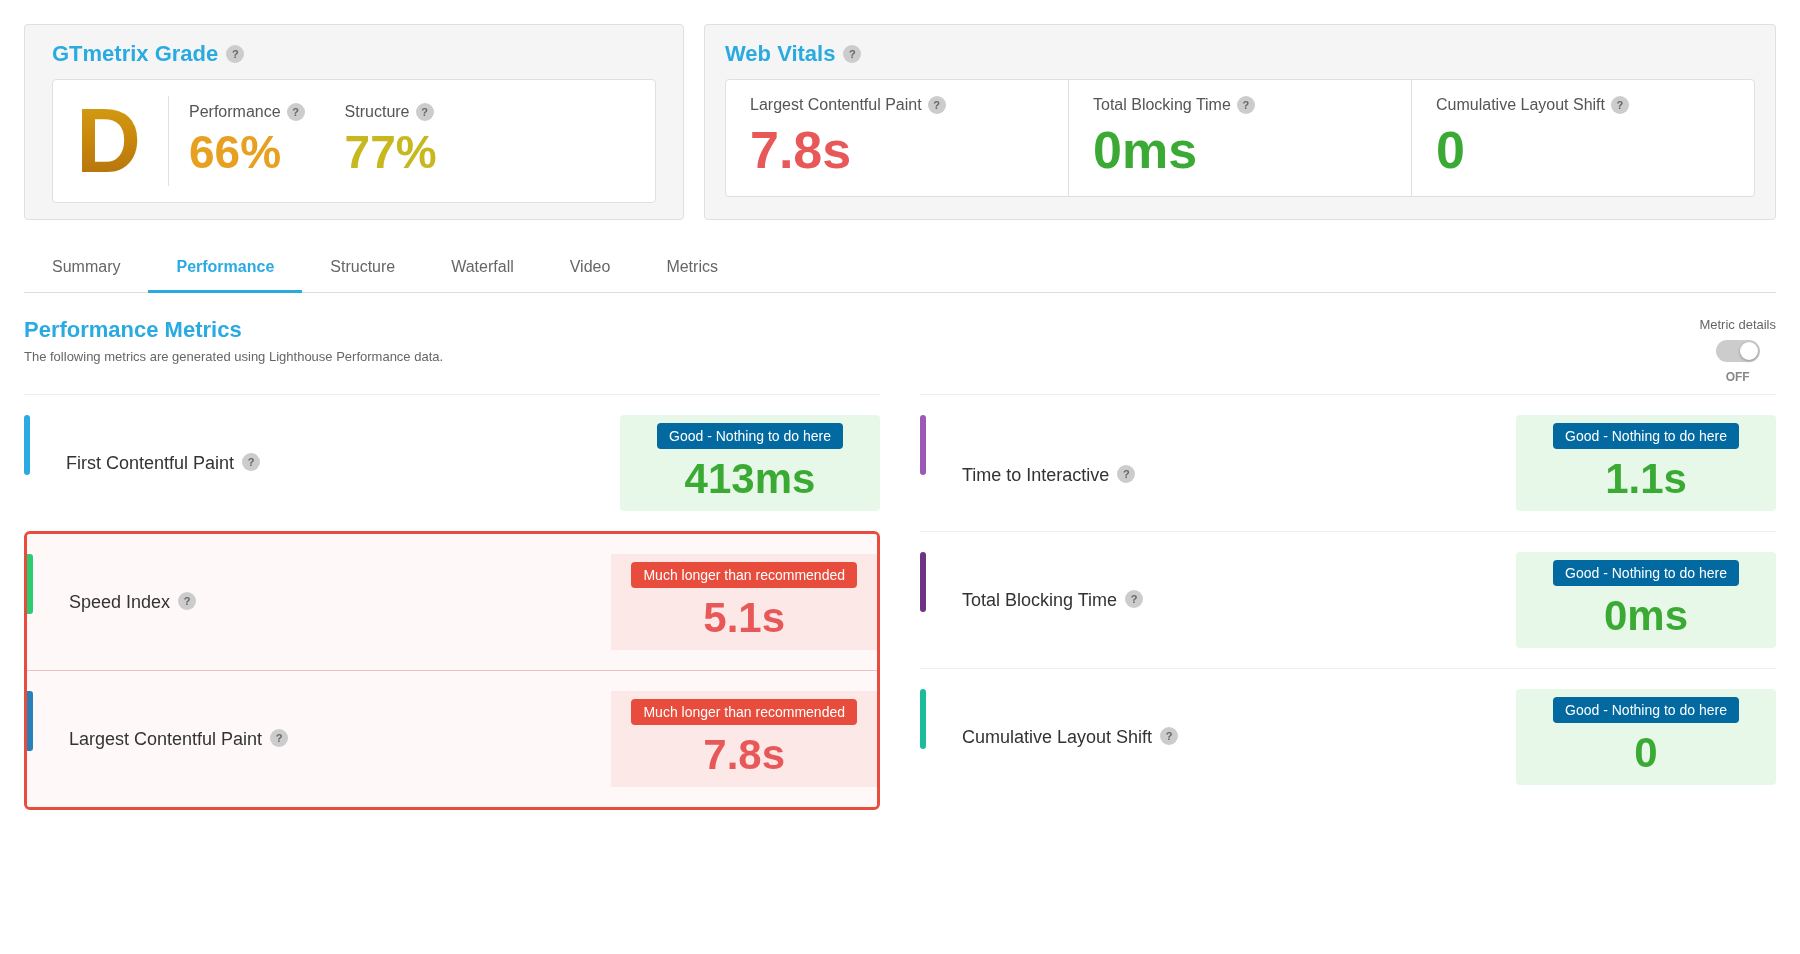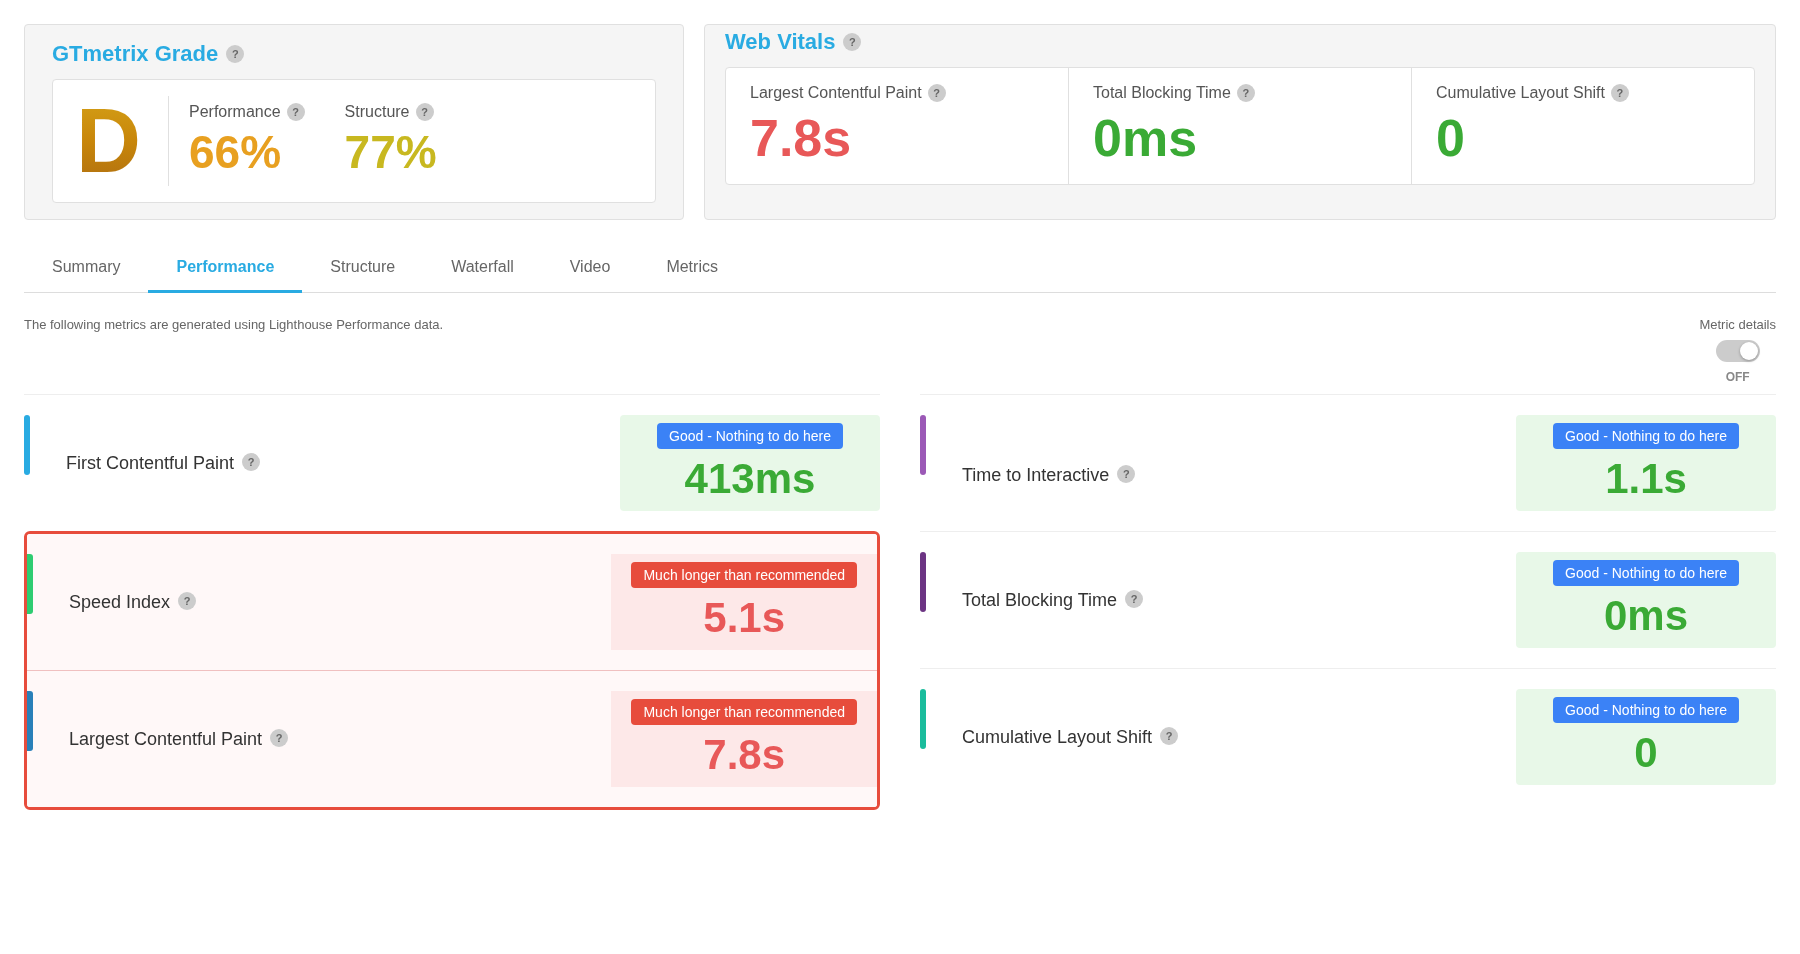--- a/index.html
+++ b/index.html
@@ -95,21 +95,21 @@
       font-size: 46px;
       font-weight: 600;
       color: #c8b820;
     }
 
     
     .web-vitals-card {
       background: #f5f5f5;
       border: 1px solid #e0e0e0;
       border-radius: 4px;
-      padding: 4px 20px;
+      padding: 16px 20px;
       flex: 1;
     }
 
     .web-vitals-card .card-title {
       font-size: 22px;
       font-weight: 600;
       color: #29abe2;
       margin-bottom: 12px;
       display: flex;
       align-items: center;
@@ -257,21 +257,21 @@
 
     .metric-name {
       font-size: 18px;
       color: #333;
       display: flex;
       gap: 8px;
       font-weight: 400;
     }
 
     .status-badge-green {
-      background: #3b82f6;
+      background: #0369a1;
       color: #fff;
       padding: 5px 12px;
       border-radius: 4px;
       font-size: 14px;
       font-weight: 500;
       margin-bottom: 6px;
       display: inline-block;
     }
 
     .status-badge-red {
@@ -391,20 +391,21 @@
   <div class="tab active">Performance</div>
   <div class="tab">Structure</div>
   <div class="tab">Waterfall</div>
   <div class="tab">Video</div>
   <div class="tab">Metrics</div>
 </div>
 
 <div>
   <div class="metrics-header">
     <div>
+      <div class="perf-metrics-title">Performance Metrics</div>
       <div class="perf-metrics-subtitle">The following metrics are generated using Lighthouse Performance data.</div>
     </div>
     <div class="metric-details-toggle">
       <span>Metric details</span>
       <div class="toggle-switch">
         <div class="toggle-knob"></div>
       </div>
       <span class="toggle-off-label">OFF</span>
     </div>
   </div>

